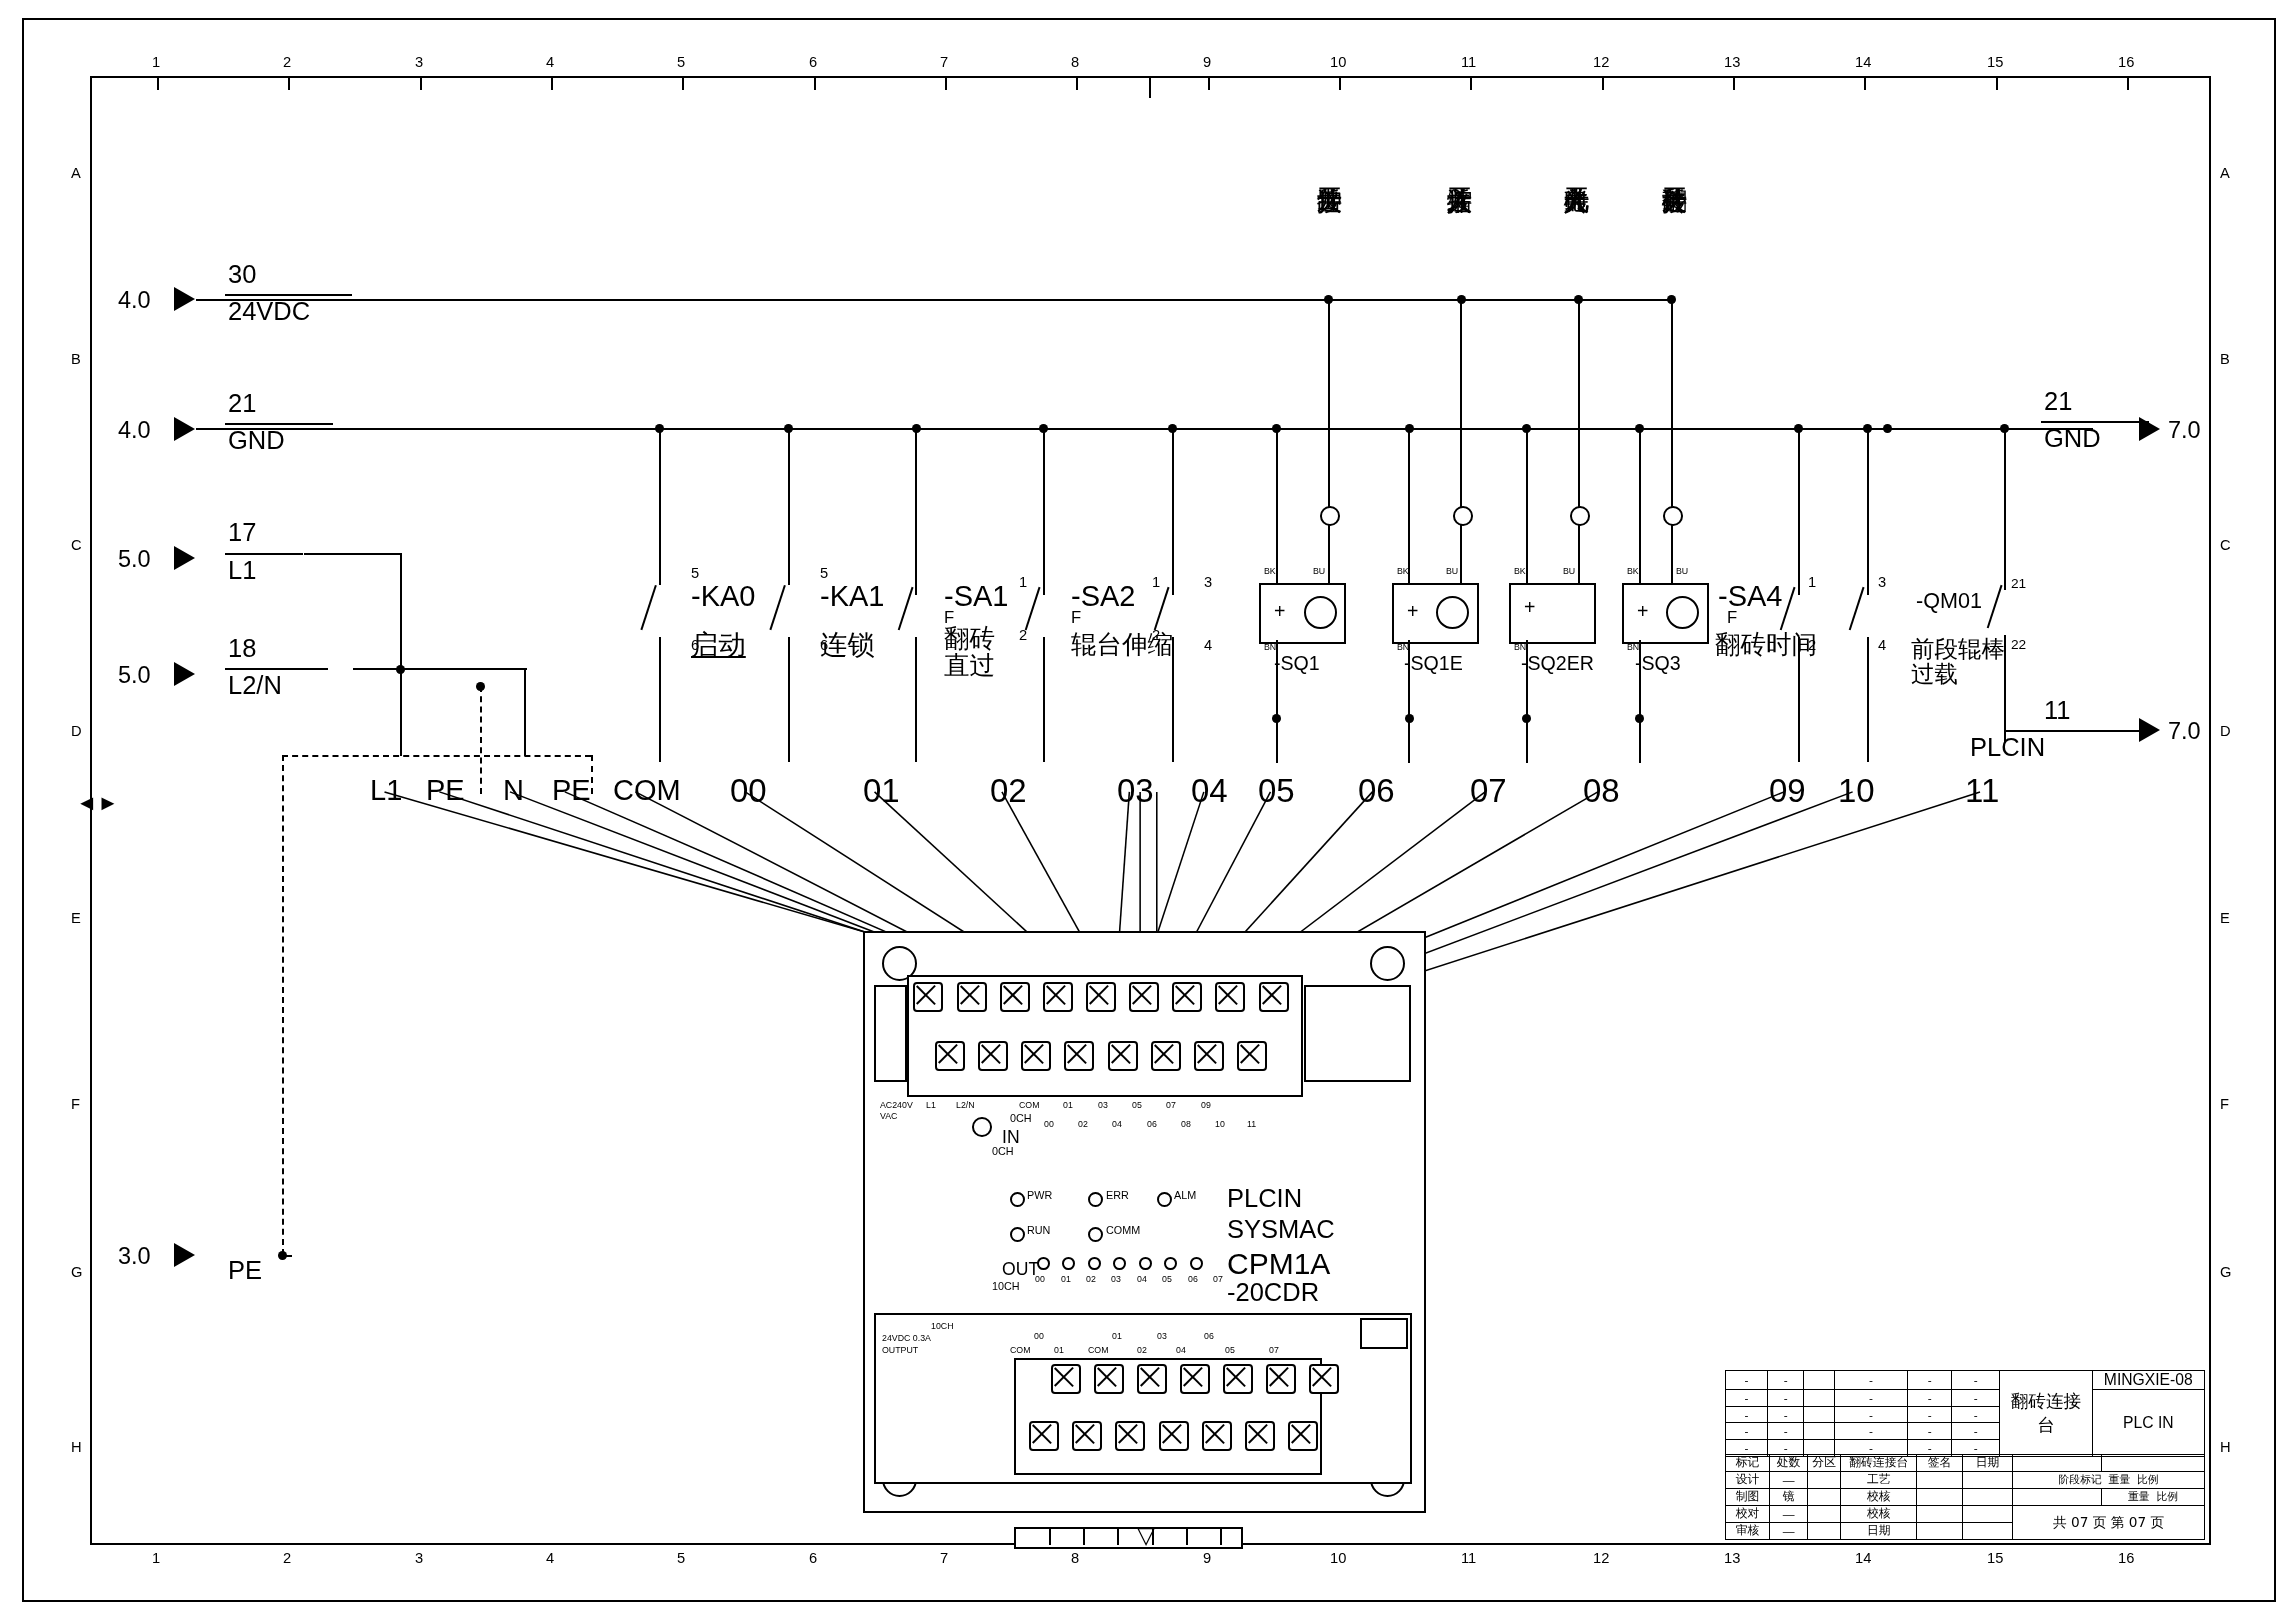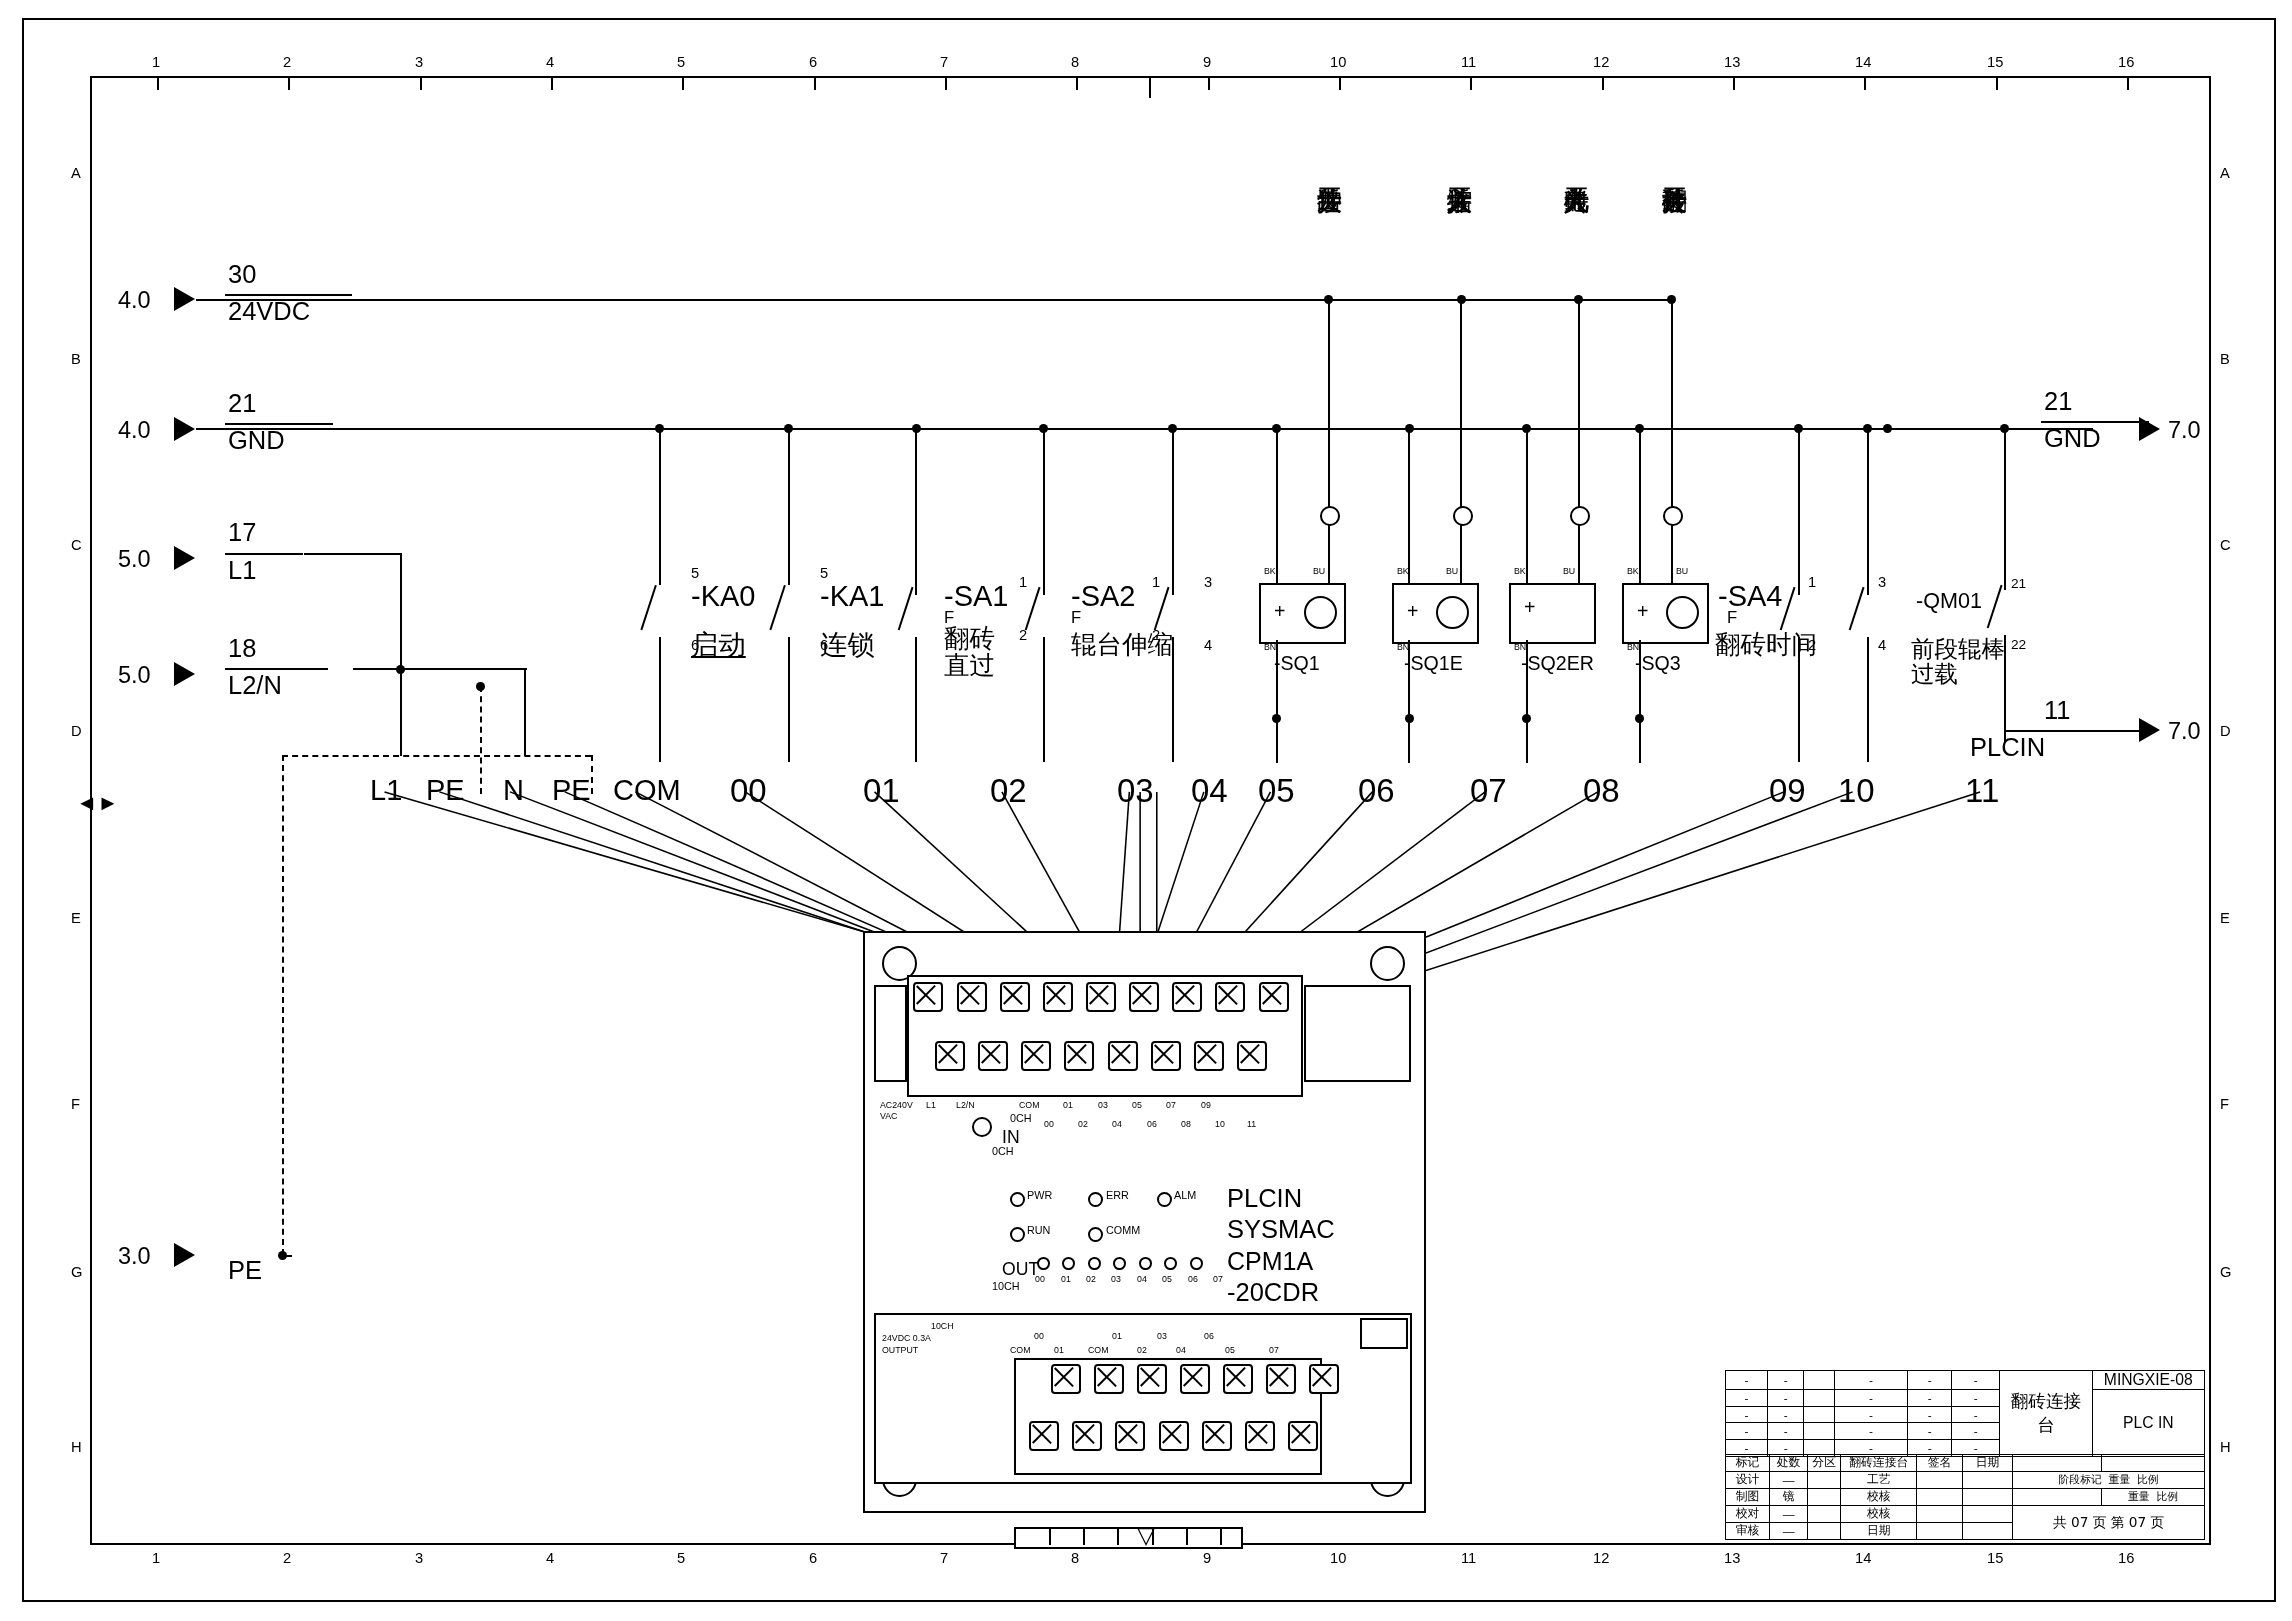--- a/index.html
+++ b/index.html
@@ -459,21 +459,21 @@
         <div class="led" style="left:1010px;top:1227px;"></div>
         <div class="txt sm" style="left:1027px;top:1224px;">RUN</div>
       </div>
     <div>
         <div class="led" style="left:1088px;top:1227px;"></div>
         <div class="txt sm" style="left:1106px;top:1224px;">COMM</div>
       </div>
 
     <div class="txt" style="left:1227px;top:1184px;font-size:25.5px;">PLCIN</div>
     <div class="txt" style="left:1227px;top:1215px;font-size:25.5px;">SYSMAC</div>
-    <div class="txt" style="left:1227px;top:1247px;font-size:25px;">CPM1A</div>
+    <div class="txt" style="left:1227px;top:1247px;font-size:30px;">CPM1A</div>
     <div class="txt" style="left:1227px;top:1278px;font-size:25.5px;">-20CDR</div>
 
     <div class="txt" style="left:1002px;top:1259px;font-size:17.6px;">OUT</div>
     <div class="txt sm" style="left:992px;top:1280px;">10CH</div>
     <div>
       <div class="led" style="left:1037px;top:1257px;width:8.8px;height:8.8px;"></div>
       <div class="led" style="left:1062px;top:1257px;width:8.8px;height:8.8px;"></div>
       <div class="led" style="left:1088px;top:1257px;width:8.8px;height:8.8px;"></div>
       <div class="led" style="left:1113px;top:1257px;width:8.8px;height:8.8px;"></div>
       <div class="led" style="left:1139px;top:1257px;width:8.8px;height:8.8px;"></div>

